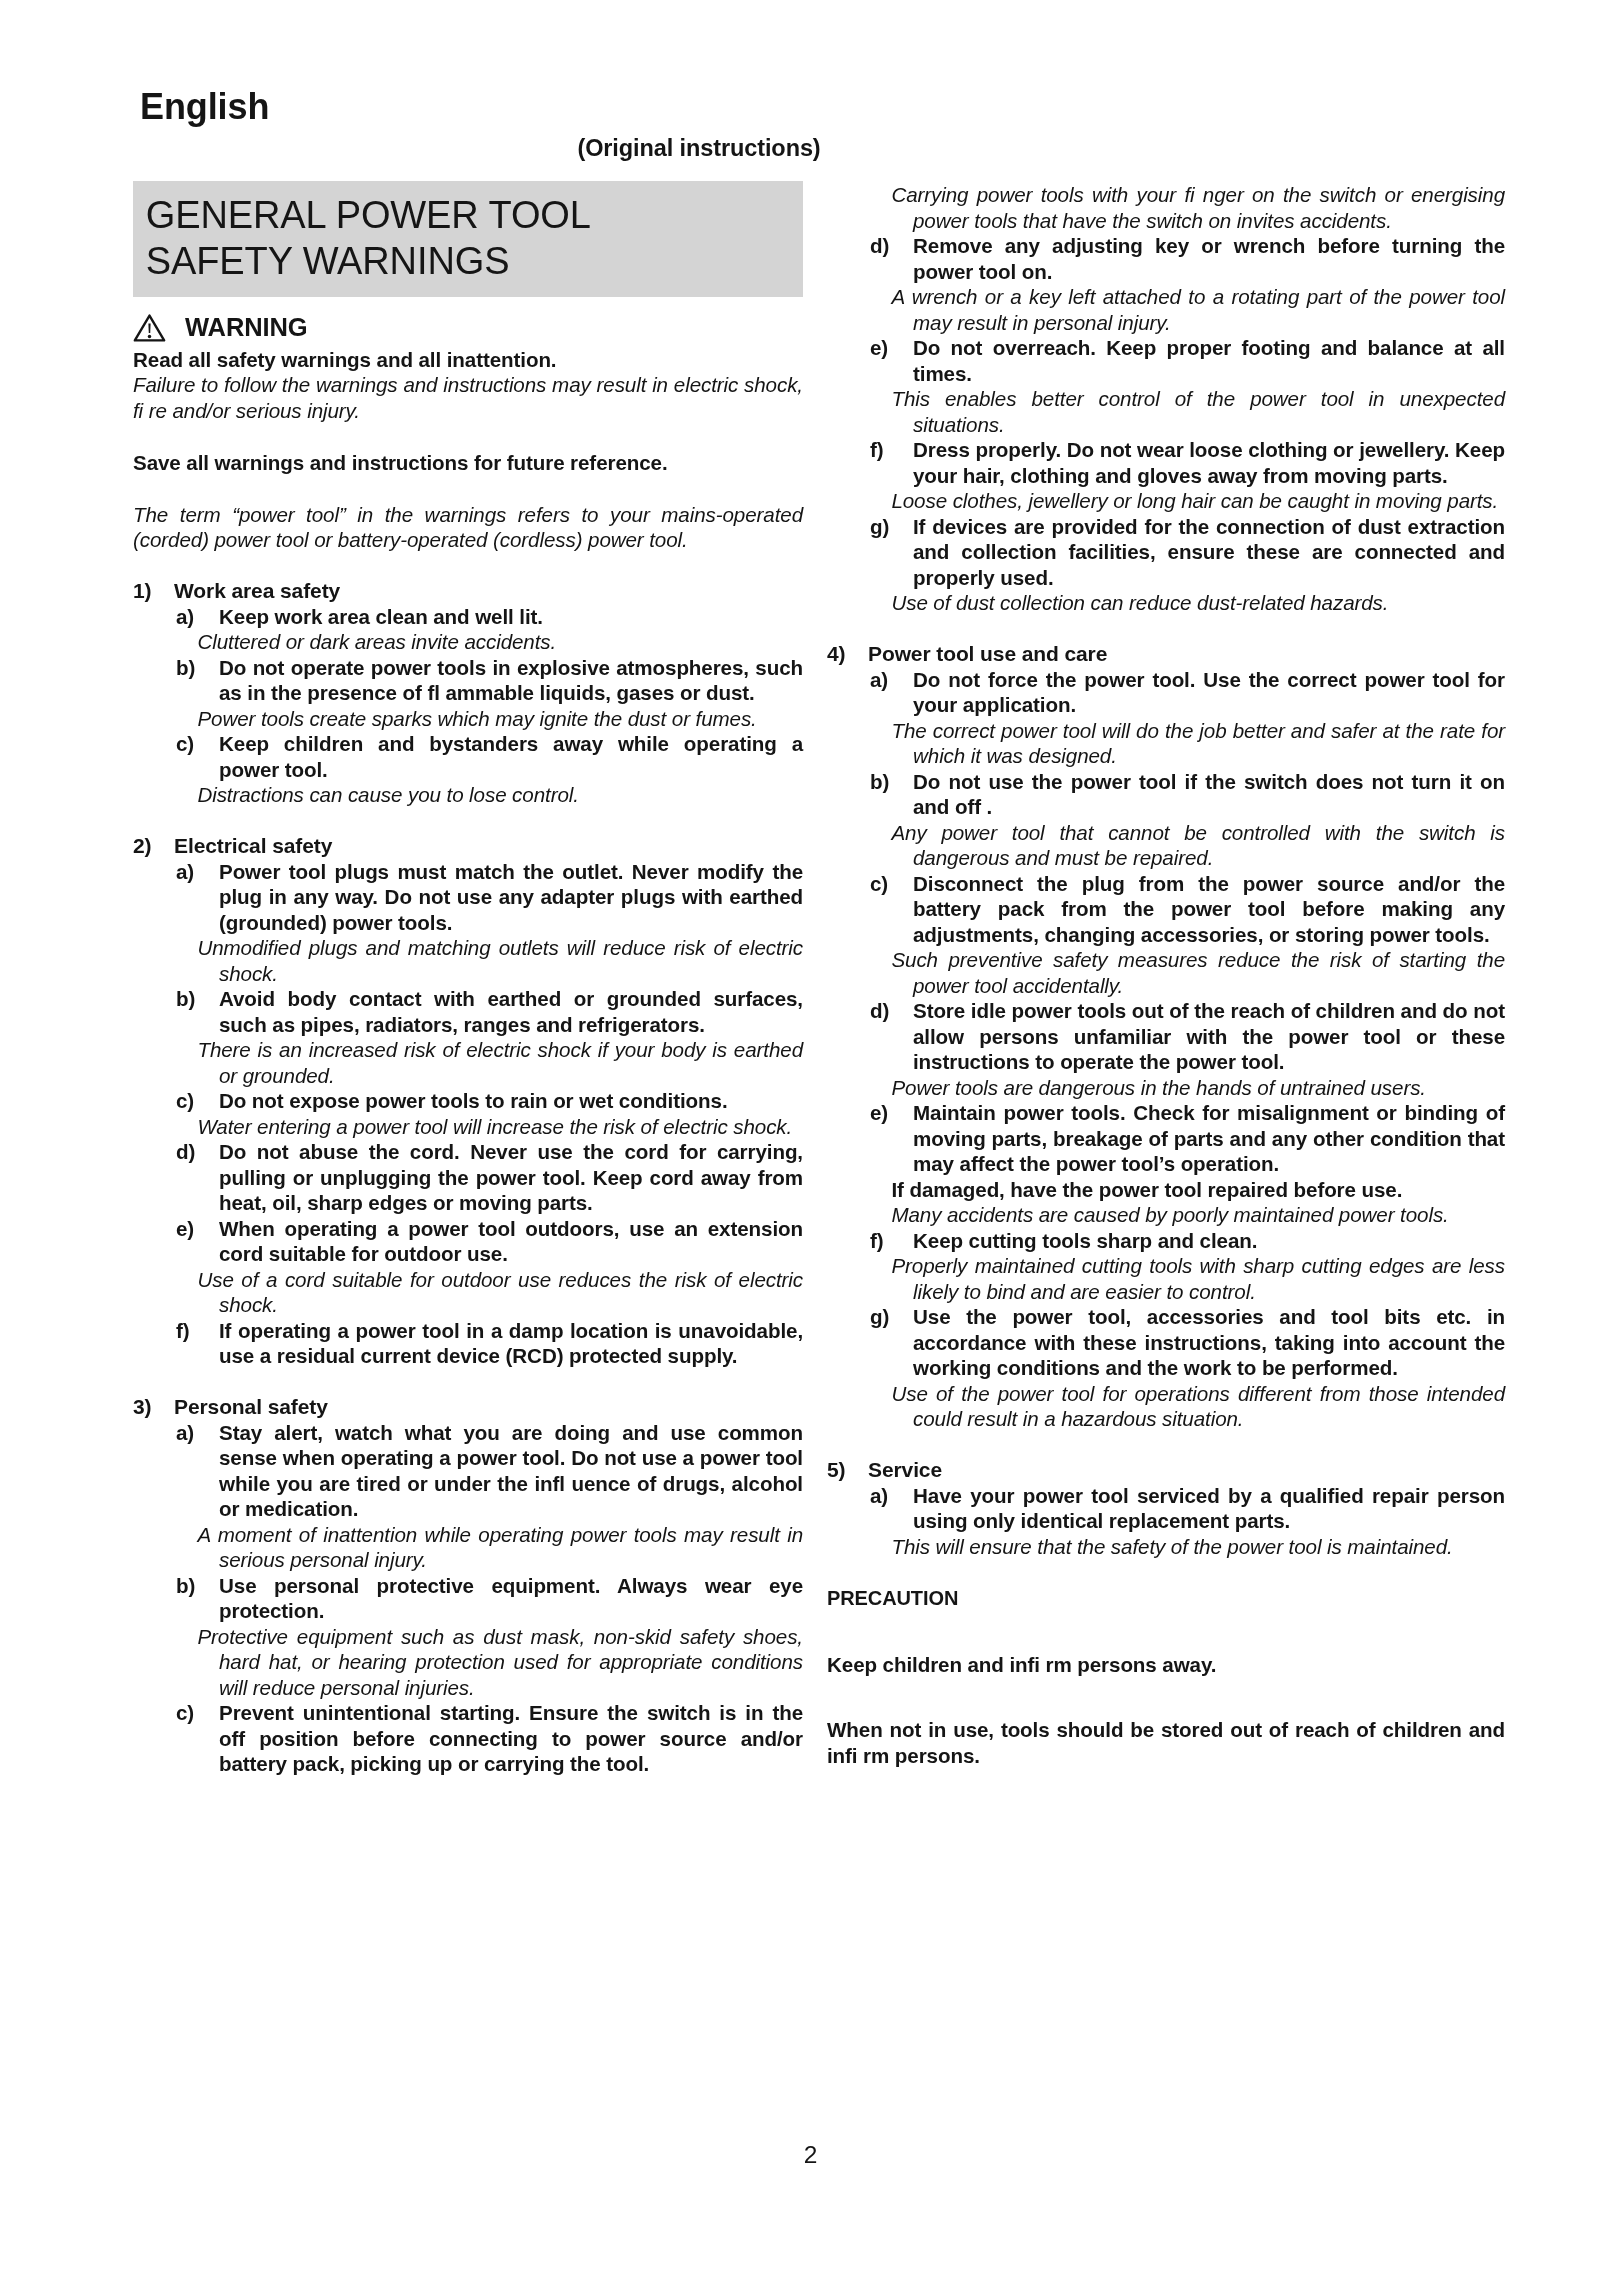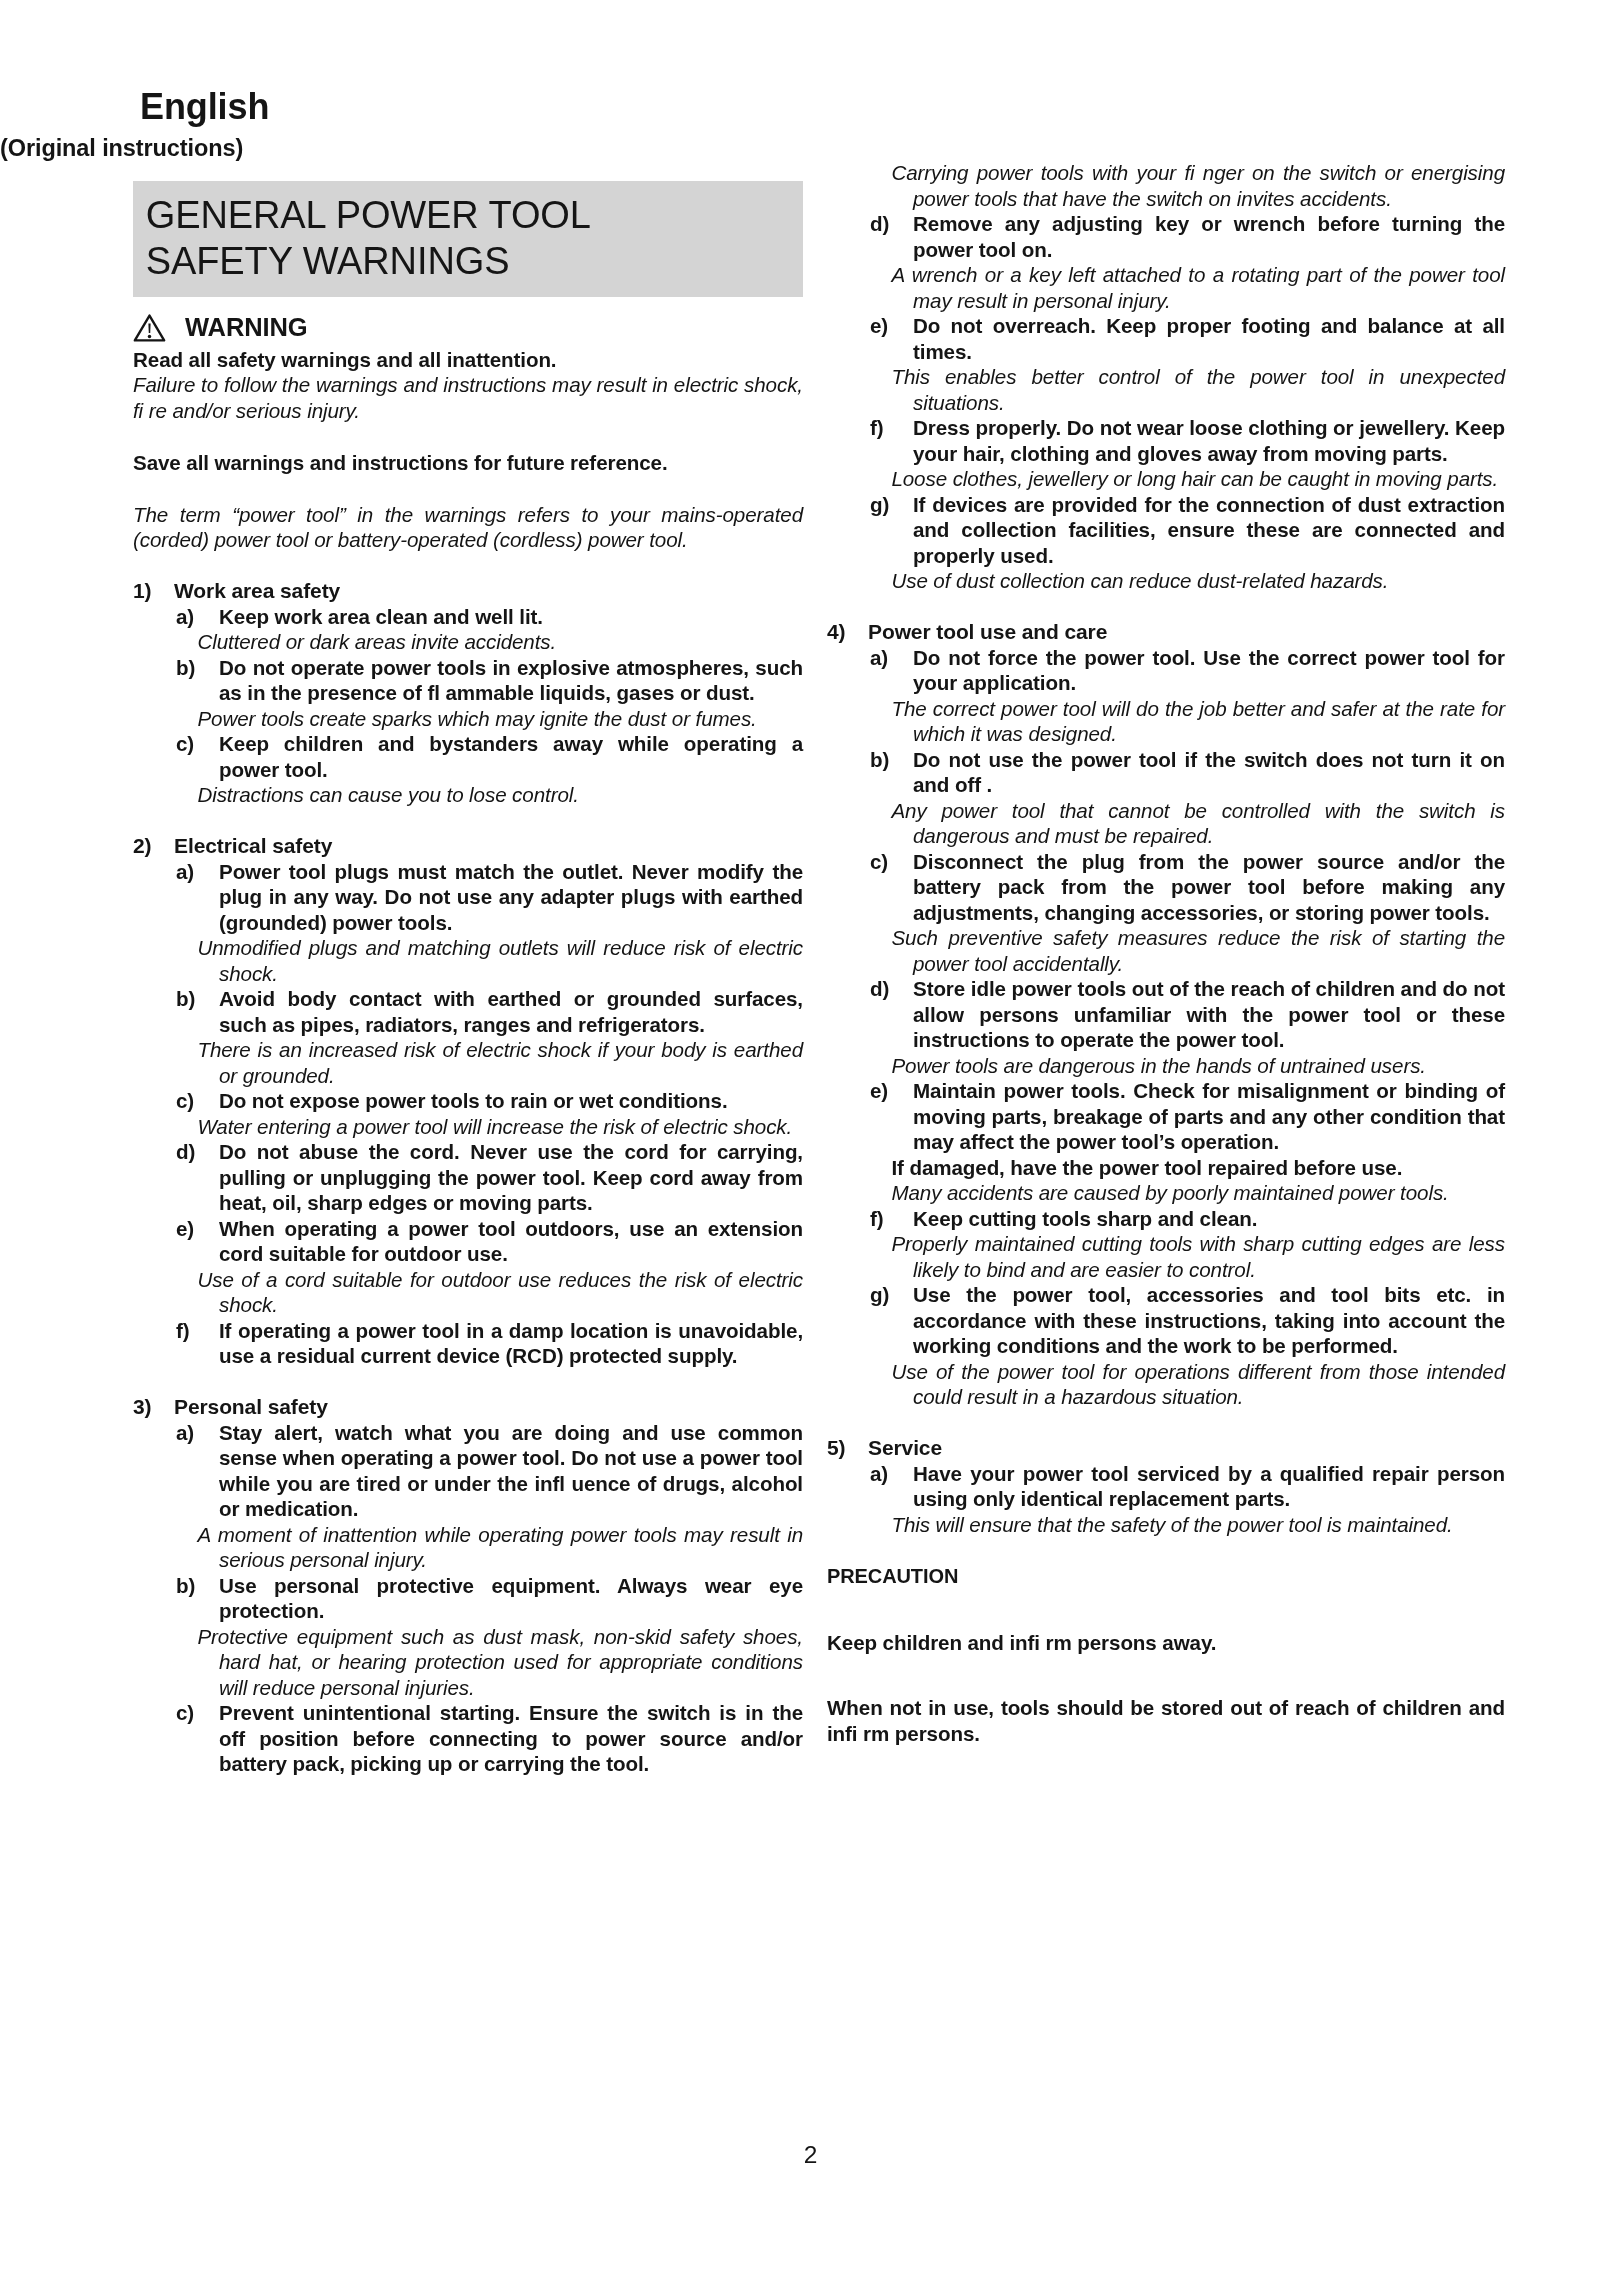--- a/index.html
+++ b/index.html
@@ -13,26 +13,26 @@
     letter-spacing:-0.1px;
   }
   .page { position:absolute; inset:0; }
 
   .lang-heading {
     position:absolute; left:140px; top:86px;
     font-size:36px; font-weight:bold;
   }
   .orig-note {
     position:absolute; left:0; top:135px; width:1398px;
-    text-align:left; font-size:23.5px; font-weight:bold;
+    text-align:center; font-size:23.5px; font-weight:bold;
   }
 
   .col { position:absolute; font-size:20.6px; line-height:25.5px; }
   .col-left  { left:133px; top:181px; width:670px; }
-  .col-right { left:827px; top:160px; width:678px; }
+  .col-right { left:827px; top:182px; width:678px; }
 
   .title-box {
     background:#d4d4d4;
     padding:10.8px 12.7px 12.7px 12.7px;
   }
   .title-box .title-inner {
     display:block; max-width:588px;
     font-size:38px; font-weight:normal; line-height:1.22;
   }
 

